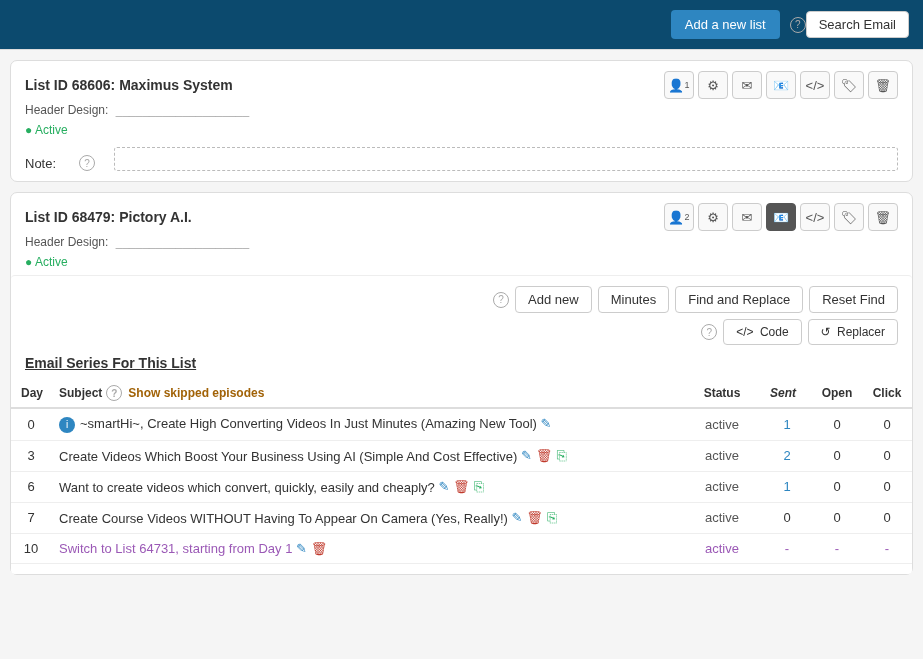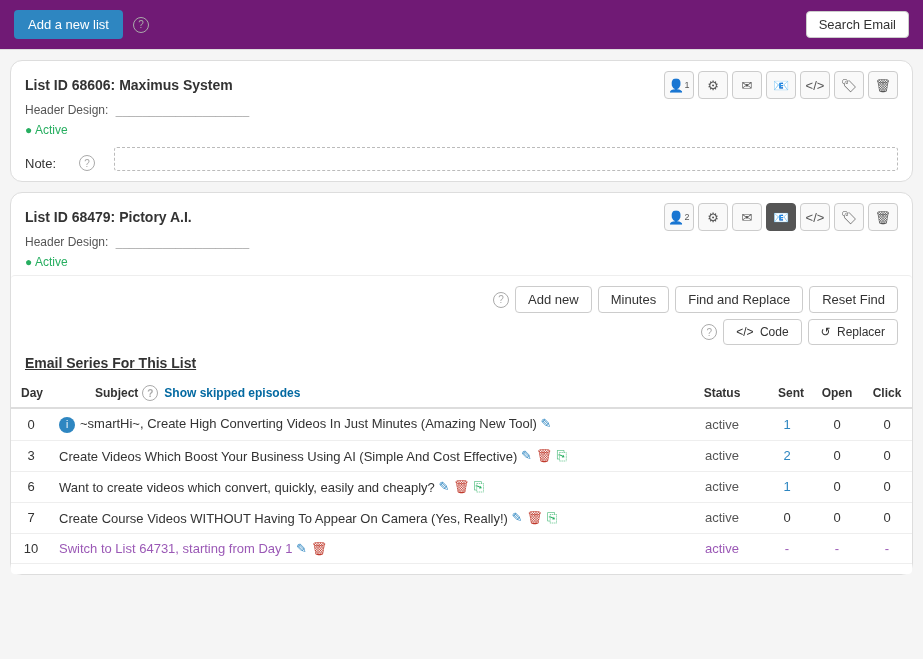--- a/index.html
+++ b/index.html
@@ -6,24 +6,24 @@
     body {
       font-family: Arial, sans-serif;
       font-size: 13px;
       background: #f5f5f5;
       color: #333;
       width: 923px;
       min-height: 659px;
     }
     .top-bar {
       display: flex;
-      justify-content: space-between;
+      justify-content: flex-end;
       align-items: center;
       padding: 10px 14px;
-      background: #701a75;
+      background: #0c4a6e;
       border-bottom: 1px solid #ddd;
     }
     .btn-primary {
       background: #2e86c1;
       color: #fff;
       border: none;
       padding: 7px 14px;
       border-radius: 4px;
       cursor: pointer;
       font-size: 13px;
@@ -47,21 +47,21 @@
       border: 1px solid #aaa;
       color: #aaa;
       font-size: 10px;
       cursor: pointer;
       margin-left: 4px;
     }
     .list-card {
       background: #fff;
       border: 1px solid #ddd;
       margin: 10px 10px 0 10px;
-      border-radius: 12px;
+      border-radius: 7px;
     }
     .list-header {
       display: flex;
       justify-content: space-between;
       align-items: center;
       padding: 10px 14px 4px 14px;
     }
     .list-title {
       font-size: 14px;
       font-weight: bold;
@@ -194,22 +194,22 @@
       justify-content: center;
       width: 16px;
       height: 16px;
       border-radius: 50%;
       background: #2e86c1;
       color: #fff;
       font-size: 10px;
       cursor: pointer;
     }
     .subject-link { color: #9b59b6; text-decoration: none; }
-    .show-skipped { color: #0369a1; cursor: pointer; text-decoration: none; font-size: 12px; margin-left: 6px; }
-    .col-subject-head { display: flex; align-items: center; margin-left: 36px; }
+    .show-skipped { color: #a16207; cursor: pointer; text-decoration: none; font-size: 12px; margin-left: 6px; }
+    .col-subject-head { display: flex; align-items: center; }
   </style>
 </head>
 <body>
 
 <div class="top-bar">
   <div style="display:flex;align-items:center;gap:6px;">
     <button class="btn-primary">Add a new list</button>
     <span class="help-icon">?</span>
   </div>
   <button class="btn-default">Search Email</button>
@@ -288,21 +288,21 @@
         <tr>
           <th class="th-day">Day</th>
           <th>
             <div class="col-subject-head">
               <span>Subject</span>
               <span class="help-icon" style="margin-left:4px;">?</span>
               <a class="show-skipped">Show skipped episodes</a>
             </div>
           </th>
           <th class="th-status">Status</th>
-          <th class="th-sent" style="text-align:right;">Sent</th>
+          <th class="th-sent" style="text-align:left;font-style:italic;">Sent</th>
           <th class="th-open" style="text-align:center;">Open</th>
           <th class="th-click" style="text-align:center;">Click</th>
         </tr>
       </thead>
       <tbody id="series-tbody">
       <tr>
             <td class="td-day">0</td>
             <td><span class="info-icon" style="margin-right: 5px;">i</span><span>~smartHi~, Create High Converting Videos In Just Minutes (Amazing New Tool)</span> <span class="row-actions">
                 <span class="action-icon">✎</span>
               </span></td>

